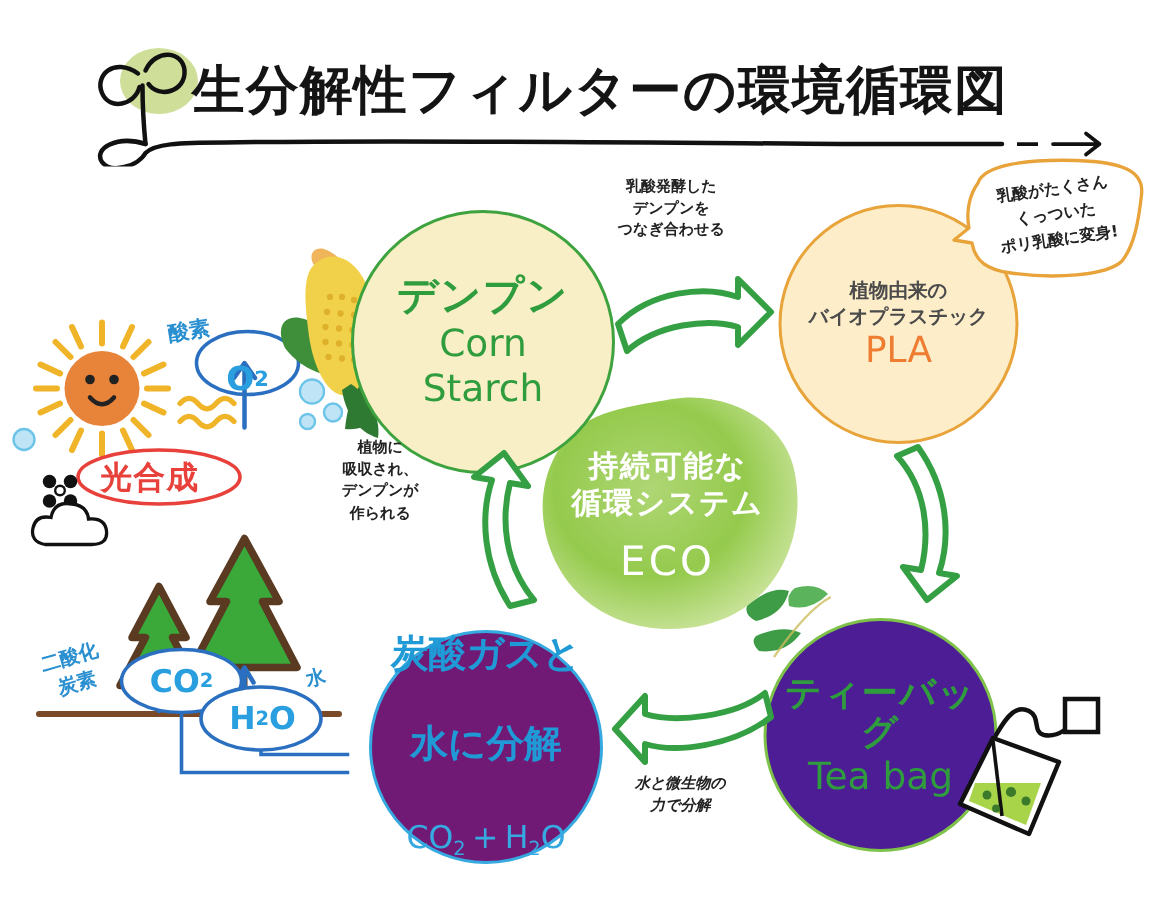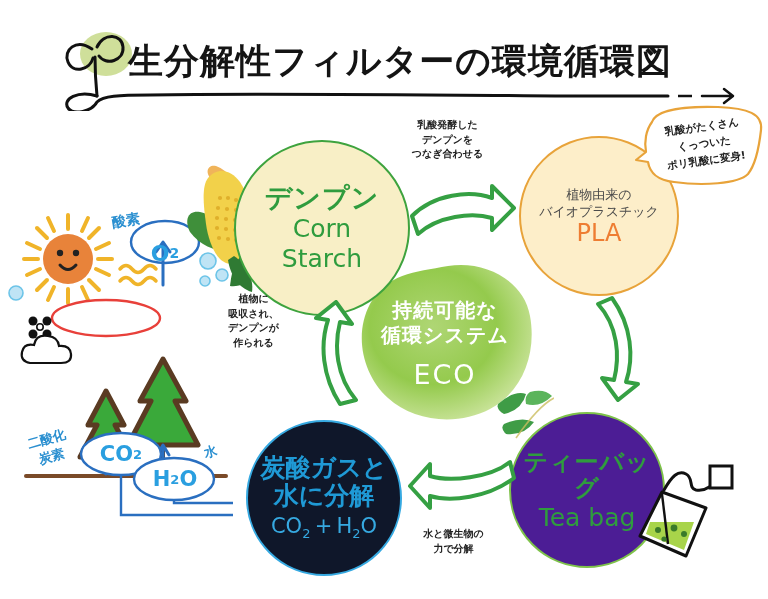--- a/index.html
+++ b/index.html
@@ -24,48 +24,48 @@
   .node{border-radius:50%;display:flex;flex-direction:column;
         align-items:center;justify-content:center;text-align:center;}
 
   #node-starch{left:234px;top:140px;width:172px;height:172px;
       background:#f7 efc9;background:#f8efc6;border:2px solid #3ea33e;}
   #starch-jp{font-size:27px;font-weight:bold;color:#2f9c3e;line-height:1.05;letter-spacing:1px;}
   #starch-en{font-size:25px;color:#2f9c3e;line-height:1.08;margin-top:3px;}
 
   #node-pla{left:519px;top:136px;width:156px;height:156px;
       background:#fdeec9;border:2px solid #e8a33a;}
-  #pla-sub{font-size:13px;color:#4b4b4b;line-height:1.35;font-weight:normal;}
+  #pla-sub{font-size:13px;color:#4b4b4b;line-height:1.35;font-weight:bold;}
   #pla-jp{font-size:26px;font-weight:bold;color:#ee7d32;line-height:1.05;margin-top:4px;letter-spacing:1px;}
   #pla-en{font-size:24px;color:#ee7d32;line-height:1.05;}
 
   #node-tea{left:509px;top:412px;width:152px;height:152px;
       background:#4c1d95;border:2px solid #7ec24a;}
   #tea-jp{font-size:24px;font-weight:bold;color:#2f9c3e;line-height:1.1;letter-spacing:1px;}
   #tea-en{font-size:25px;color:#2f9c3e;line-height:1.1;margin-top:2px;}
 
   #node-co2{left:246px;top:420px;width:152px;height:152px;
-      background:#0f172a;border:2px solid #36a9e1;}
+      background:#701a75;border:2px solid #36a9e1;justify-content:space-between;}
   #co2-jp{font-size:25px;font-weight:bold;color:#1f9ad6;line-height:1.12;letter-spacing:0px;}
   #co2-en{font-size:21px;color:#36a9e1;line-height:1.1;margin-top:5px;}
   #co2-en sub{font-size:13px;}
 
   
   #center-eco{left:358px;top:268px;width:174px;height:152px;}
   #eco-text{position:absolute;left:0;top:0;width:174px;height:152px;
       display:flex;flex-direction:column;align-items:center;justify-content:center;
       text-align:center;}
   #eco-jp1,#eco-jp2{font-size:20px;font-weight:bold;color:#ffffff;line-height:1.25;letter-spacing:1px;}
   #eco-en{font-size:27px;color:#ffffff;line-height:1.1;margin-top:12px;letter-spacing:2px;}
 
   
   .caption{font-size:10px;color:#222;line-height:1.45;text-align:center;font-weight:bold;}
   #cap-ferment{left:385px;top:118px;width:125px;}
   #cap-absorb{left:206px;top:292px;width:95px;}
-  #cap-microbe{left:396px;top:527px;width:115px;}
+  #cap-microbe{left:396px;top:516px;width:115px;font-style:italic;}
 
   
   #bubble-text{left:648px;top:118px;width:112px;
       font-size:10.5px;color:#222;line-height:1.6;font-weight:bold;
       transform:rotate(-8deg);text-align:center;}
 
   
   #lbl-oxygen{left:112px;top:212px;font-size:14px;font-weight:bold;color:#2a8fd0;transform:rotate(-9deg);}
   #lbl-o2{left:137px;top:236px;width:56px;height:34px;
       display:flex;align-items:center;justify-content:center;
@@ -176,20 +176,21 @@
 
     <ellipse cx="113" cy="259" rx="40" ry="21" fill="#fff" stroke="#2a6fc0" stroke-width="2.4"></ellipse>
     <ellipse cx="166" cy="284" rx="40" ry="21" fill="#fff" stroke="#2a6fc0" stroke-width="2.4"></ellipse>
 
     <path d="M113 280 L113 320 L225 320" fill="none" stroke="#2a6fc0" stroke-width="2.4"></path>
     <path d="M166 305 L166 308 L225 308" fill="none" stroke="#2a6fc0" stroke-width="2.4"></path>
   </svg>
 
   <div class="abs nosel" id="lbl-oxygen">酸素</div>
   <div class="abs nosel" id="lbl-o2">O<sub>2</sub></div>
+  <div class="abs nosel" id="lbl-photo">光合成</div>
   <div class="abs nosel" id="lbl-co2d">二酸化<br>炭素</div>
   <div class="abs nosel" id="lbl-co2-oval">CO<sub>2</sub></div>
   <div class="abs nosel" id="lbl-h2o-oval">H<sub>2</sub>O</div>
   <div class="abs nosel" id="lbl-water">水</div>
 
   <div class="abs" id="center-eco">
     <svg width="210" height="190" viewBox="0 0 210 190" style="position:absolute;left:-14px;top:-16px;">
       <defs>
         <radialGradient id="blobg" cx="42%" cy="40%" r="68%">
           <stop offset="0%" stop-color="#a9d36a"></stop>

